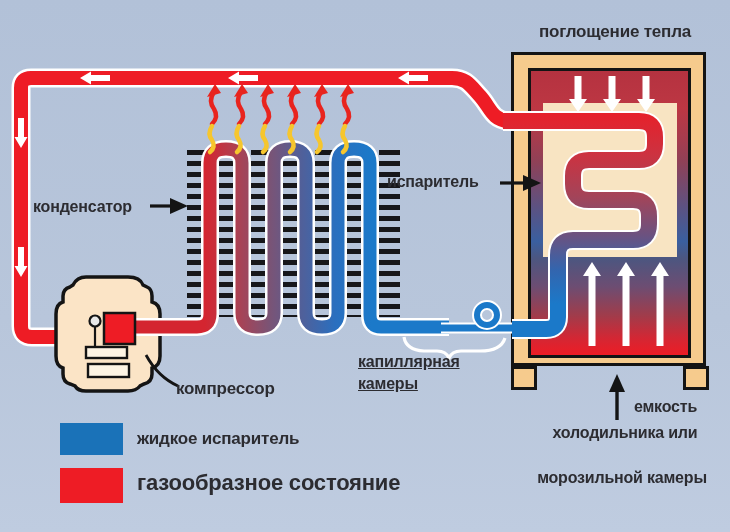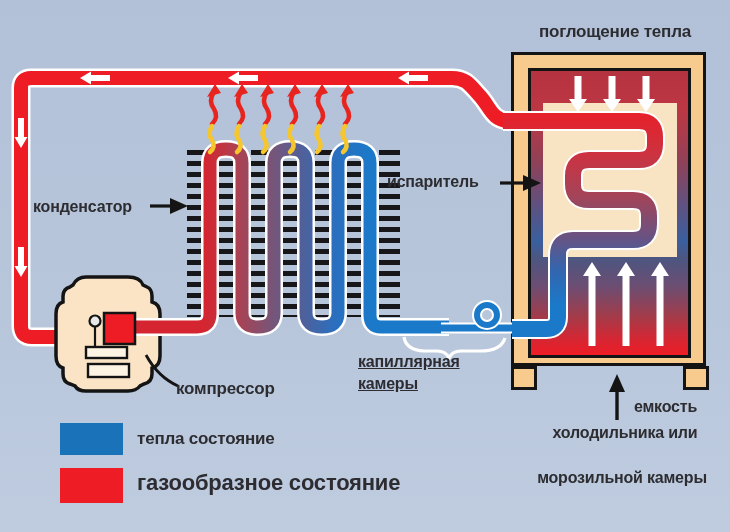--- a/index.html
+++ b/index.html
@@ -171,18 +171,18 @@
     <div>камеры</div>
   </div>
 
   <div class="lbl" style="left:176px;top:379px;font-size:17px;">компрессор</div>
 
   <div class="lbl" style="left:634px;top:397px;">емкость</div>
   <div class="lbl" style="left:535px;top:423px;width:180px;text-align:center;">холодильника или</div>
   <div class="lbl" style="left:523px;top:468px;width:198px;text-align:center;">морозильной камеры</div>
 
   <div class="abs swatch" style="top: 423px; height: 32px; background-color: rgb(26, 114, 184);"></div>
-  <div class="lbl" style="left:137px;top:429px;font-size:17px;">тепла состояние</div>
+  <div class="lbl" style="left:137px;top:429px;font-size:17px;">жидкое испаритель</div>
 
   <div class="abs swatch" style="top: 468px; height: 35px; background-color: rgb(238, 28, 37);"></div>
   <div class="lbl" style="left:137px;top:473px;font-size:22px;">газообразное состояние</div>
 
 </div>
 
 </body></html>

